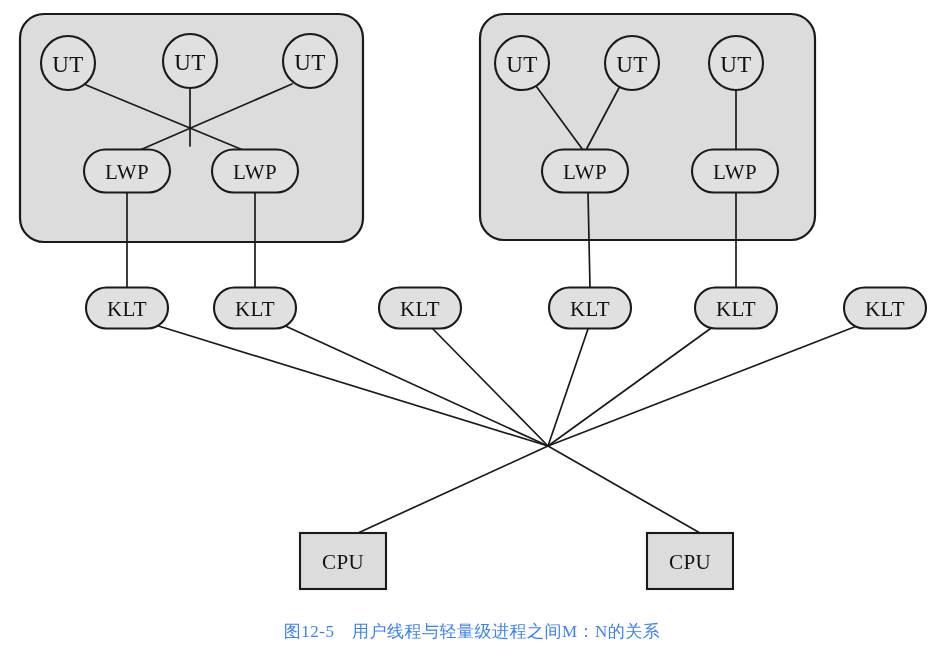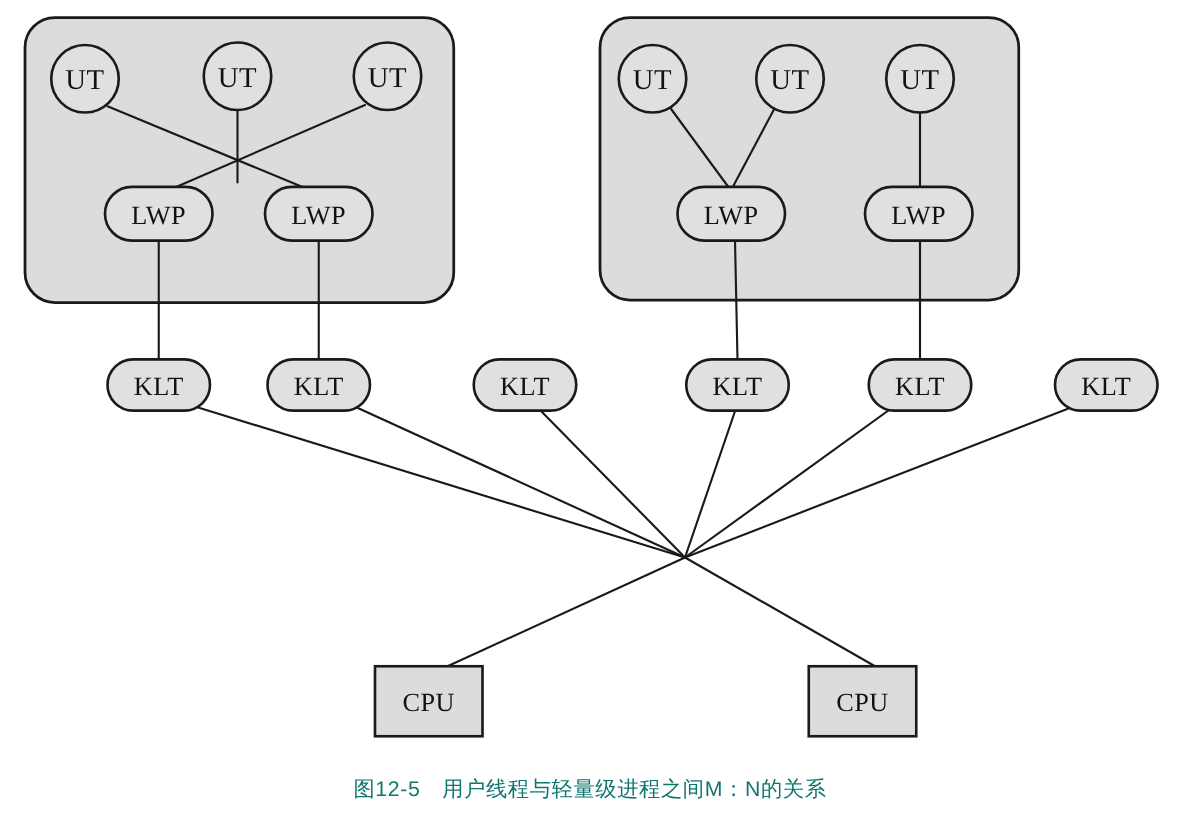--- a/index.html
+++ b/index.html
@@ -54,23 +54,23 @@
   }
   .node-label.small {
     font-size: 21px;
   }
   .caption {
     position: absolute;
     left: 0;
     top: 620px;
     width: 944px;
     text-align: center;
-    font-family: Liberation Sans, sans-serif;
+    font-family: Liberation Serif, serif;
     font-size: 17px;
-    color: #0f766e;
+    color: #3b82f6;
     letter-spacing: 0.5px;
     white-space: pre;
   }
 </style>
 </head>
 <body>
 
 <div id="figure-root">
 
   <svg id="diagram" width="944" height="666" viewBox="0 0 944 666">

